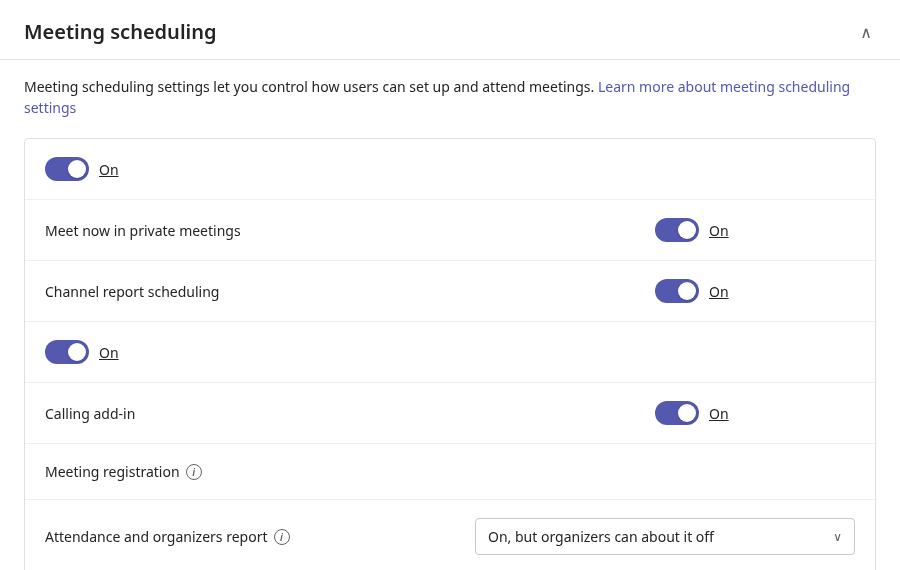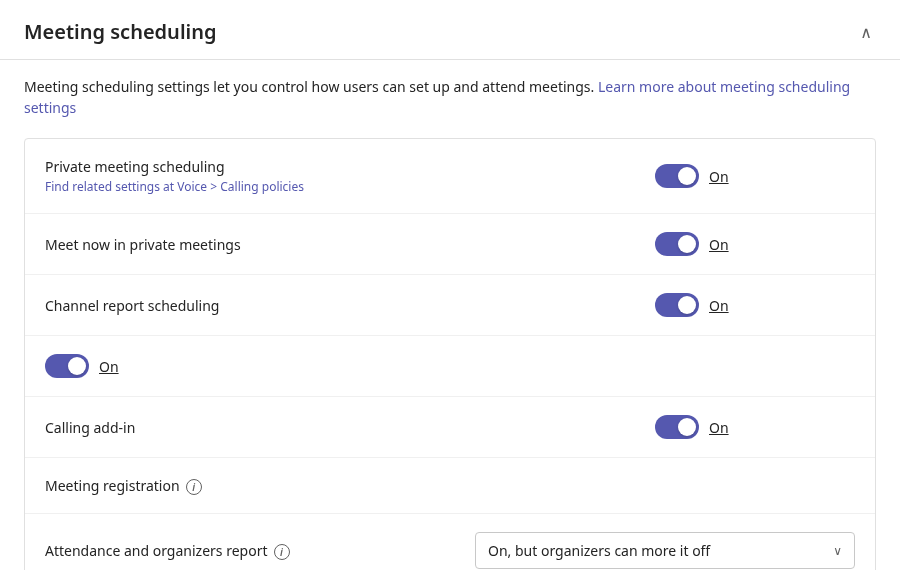--- a/index.html
+++ b/index.html
@@ -77,21 +77,21 @@
     .setting-sublabel {
       font-size: 12px;
       color: #5558af;
     }
     .setting-sublabel a {
       color: #5558af;
       text-decoration: none;
     }
     .setting-label-with-info {
       display: flex;
-      align-items: flex-end;
+      align-items: center;
       gap: 6px;
     }
     .info-icon {
       width: 16px;
       height: 16px;
       border-radius: 50%;
       border: 1.5px solid #616161;
       display: inline-flex;
       align-items: center;
       justify-content: center;
@@ -189,24 +189,20 @@
     <div class="collapse-icon">∧</div>
   </div>
 
   <div class="description">
     <span>Meeting scheduling settings let you control how users can set up and attend meetings. </span><a href="#">Learn more about meeting scheduling settings</a>
   </div>
 
   <div class="settings-card">
 
   <div class="setting-row">
-        <div class="setting-label">
-          <span class="setting-label-text">Private meeting scheduling</span>
-          <span class="setting-sublabel">Find related settings at <a href="#">Voice &gt; Calling policies</a></span>
-        </div>
         <div class="setting-control">
           <label class="toggle">
             <input type="checkbox" checked="" style="">
             <div class="toggle-track on">
               <div class="toggle-thumb"></div>
             </div>
           </label>
           <span class="toggle-label">On</span>
         </div>
       </div>
@@ -273,19 +269,19 @@
       </div>
       <div class="setting-row">
         <div class="setting-label">
           <div class="setting-label-with-info">
             <span class="setting-label-text">Attendance and organizers report</span>
             <span class="info-icon">i</span>
           </div>
         </div>
         <div class="setting-control">
           <div class="dropdown">
-            <span class="dropdown-text">On, but organizers can more it off</span>
+            <span class="dropdown-text">On, but organizers can about it off</span>
             <span class="dropdown-chevron">∨</span>
           </div>
         </div>
       </div>
     </div>
 </div>
 
 </body></html>

